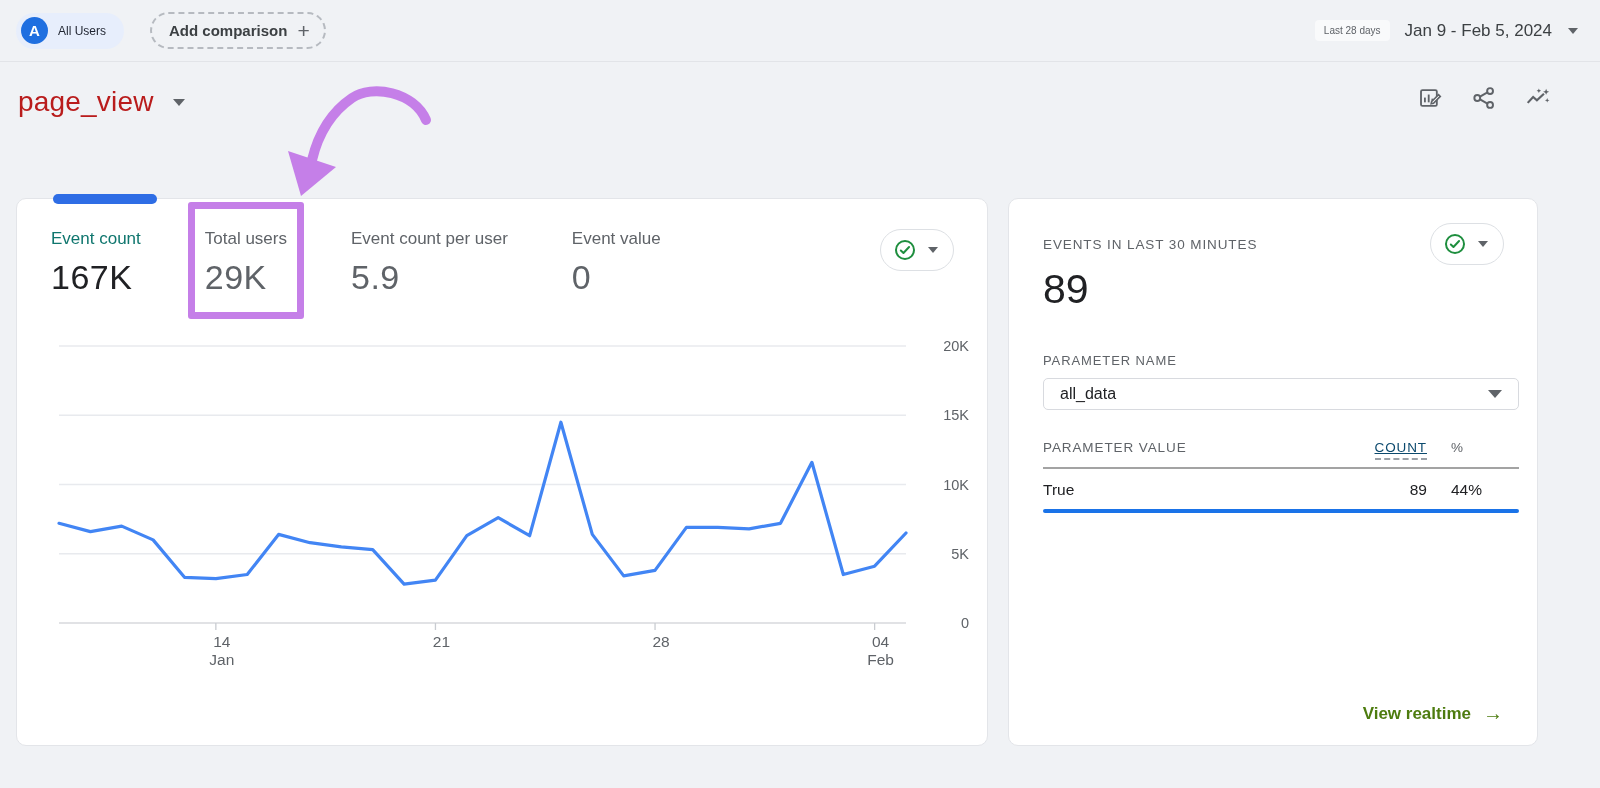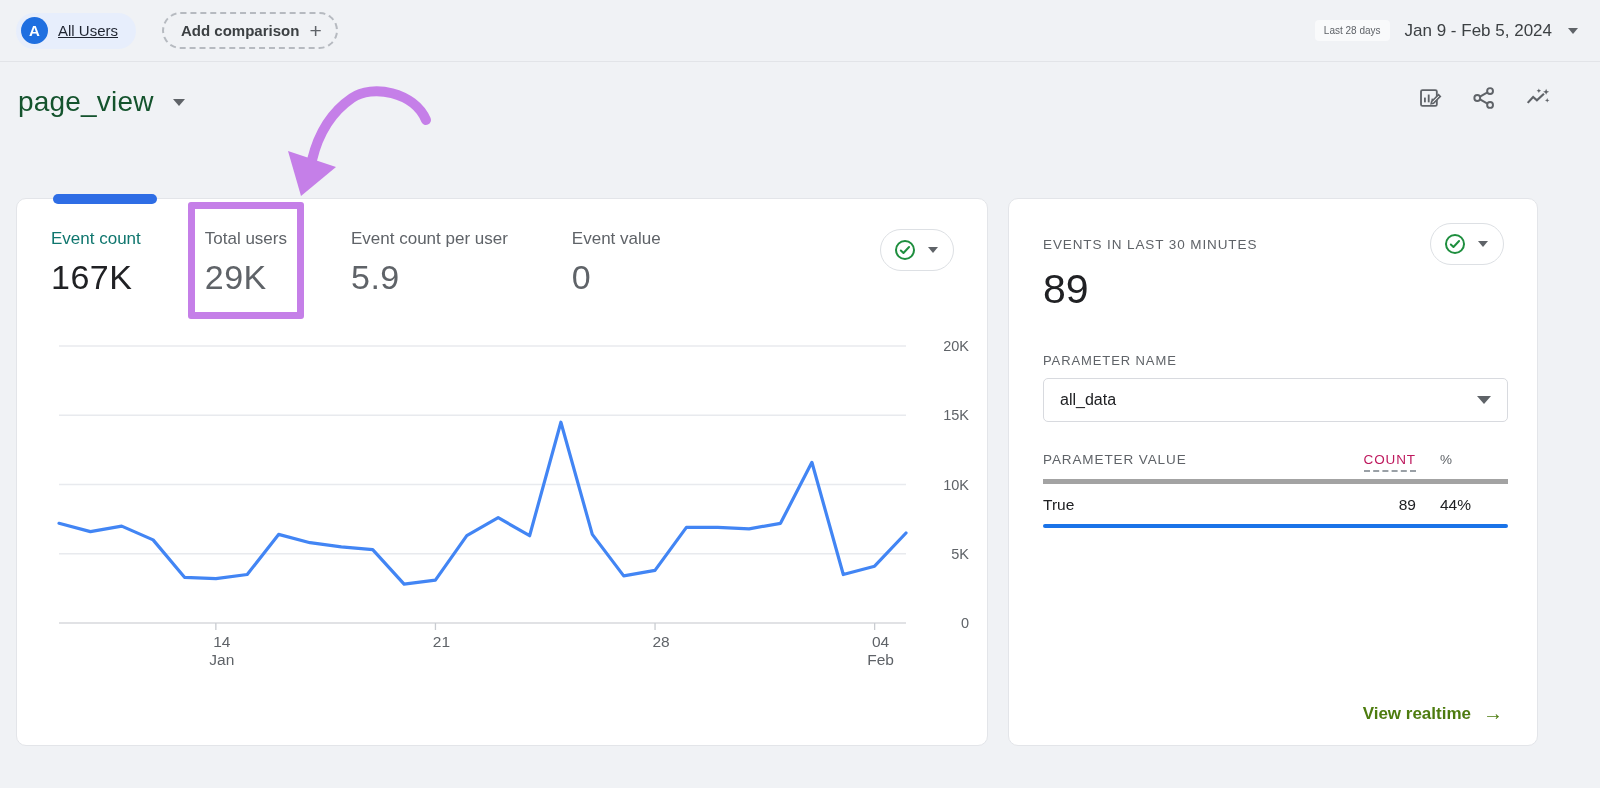--- a/index.html
+++ b/index.html
@@ -19,21 +19,21 @@
   }
   .chip-all-users {
     display:flex; align-items:center; height:36px; border-radius:18px;
     background:#e7eefc; padding:0 18px 0 5px; cursor:pointer;
   }
   .avatar {
     width:27px; height:27px; border-radius:50%; background:#1f6fe0;
     color:#fff; font-size:15px; font-weight:700;
     display:flex; align-items:center; justify-content:center; margin-right:10px;
   }
-  .chip-all-users .lbl { font-size:15px; color:#1f2430;text-decoration:underline; }
+  .chip-all-users .lbl { font-size:12px; color:#1f2430; }
   .chip-add {
     display:flex; align-items:center; height:37px; border-radius:19px;
     border:2px dashed #b6bac0; padding:0 14px 0 17px; margin-left:26px; cursor:pointer;
     background:transparent;
   }
   .chip-add .lbl { font-size:15px; font-weight:700; color:#3c4043; }
   .chip-add .plus { font-size:21px; color:#5f6368; margin-left:10px; font-weight:400; line-height:1; }
   .topbar .spacer { flex:1; }
   .range-chip {
     font-size:10px; color:#5f6368; background:rgba(255,255,255,.6);
@@ -41,21 +41,21 @@
   }
   .range-date { font-size:17px; color:#3c4043; margin-left:15px; }
   .caret {
     width:0; height:0; border-left:5px solid transparent; border-right:5px solid transparent;
     border-top:6px solid #5f6368; display:inline-block;
   }
   .topbar .caret { margin-left:16px; }
 
   
   .report-header { position:absolute; left:18px; top:86px; display:flex; align-items:center; }
-  .report-title { font-size:28px; color:#14532d; letter-spacing:.2px; }
+  .report-title { font-size:28px; color:#b91c1c; letter-spacing:.2px; }
   .report-header .caret { margin-left:19px; border-left-width:6px; border-right-width:6px; border-top-width:7px; }
   .header-actions { position:absolute; right:48px; top:84px; display:flex; gap:26px; }
   .icon-btn { width:28px; height:28px; cursor:pointer; display:flex; align-items:center; justify-content:center; }
   .icon-btn svg { width:26px; height:26px; }
 
   
   .card {
     position:absolute; background:#fff; border:1px solid #e3e5e9; border-radius:10px;
   }
   .card-main { left:16px; top:198px; width:972px; height:548px; }
@@ -85,34 +85,34 @@
     border:1px solid #dde0e4; border-radius:21px; background:#fff; cursor:pointer;
   }
   .check-pill .caret { border-top-color:#5f6368; }
   .card-main .check-pill { position:absolute; right:33px; top:30px; }
   .card-rt .check-pill { position:absolute; right:33px; top:24px; }
 
   
   #trend-chart { position:absolute; left:0; top:130px; }
 
   
-  .rt-inner { padding:38px 29px 0 34px; position:relative; height:100%; }
+  .rt-inner { padding:38px 18px 0 34px; position:relative; height:100%; }
   .rt-title { font-size:13.5px; letter-spacing:.9px; color:#5f6368; }
   .rt-value { font-size:41px; color:#202124; margin-top:14px; }
   .rt-param-label { font-size:13px; letter-spacing:.9px; color:#5f6368; margin-top:40px; }
   .rt-select {
-    margin-top:10px; height:44px; border:1px solid #d8dadf; border-radius:5px;
+    margin-top:10px; height:32px; border:1px solid #d8dadf; border-radius:5px;
     display:flex; align-items:center; padding:0 16px; cursor:pointer; background:#fff;
   }
   .rt-select .val { font-size:16px; color:#202124; flex:1; }
   .rt-select .caret { border-left-width:7px; border-right-width:7px; border-top-width:8px; }
   .rt-table { margin-top:30px; }
-  .rt-thead { display:flex; align-items:center; padding-bottom:12px; border-bottom:5px solid #a3a3a3; }
+  .rt-thead { display:flex; align-items:center; padding-bottom:12px; border-bottom:2px solid #a3a3a3; }
   .rt-thead .h-val { flex:1; font-size:13.5px; letter-spacing:.9px; color:#5f6368; }
-  .rt-thead .h-count { width:90px; text-align:right; font-size:13.5px; letter-spacing:.9px; color:#be185d; cursor:pointer; }
+  .rt-thead .h-count { width:90px; text-align:right; font-size:13.5px; letter-spacing:.9px; color:#0c4a6e; cursor:pointer;text-decoration:underline; }
   .rt-thead .h-count span { border-bottom:2px dashed #9aa0a6; padding-bottom:3px; }
   .rt-thead .h-pct { width:68px; margin-left:24px; font-size:13.5px; color:#5f6368; }
   .rt-row { display:flex; align-items:center; padding:12px 0 10px 0; }
   .rt-row .c-val { flex:1; font-size:15.5px; color:#202124; }
   .rt-row .c-count { width:90px; text-align:right; font-size:15.5px; color:#202124; }
   .rt-row .c-pct { width:68px; margin-left:24px; font-size:15.5px; color:#202124; }
   .rt-bar { height:4px; background:#1a73e8; border-radius:2px; width:100%; }
   .rt-link {
     position:absolute; right:34px; bottom:20px; display:flex; align-items:center; gap:12px;
     color:#4d7c0f; font-size:17px; font-weight:700; cursor:pointer;

